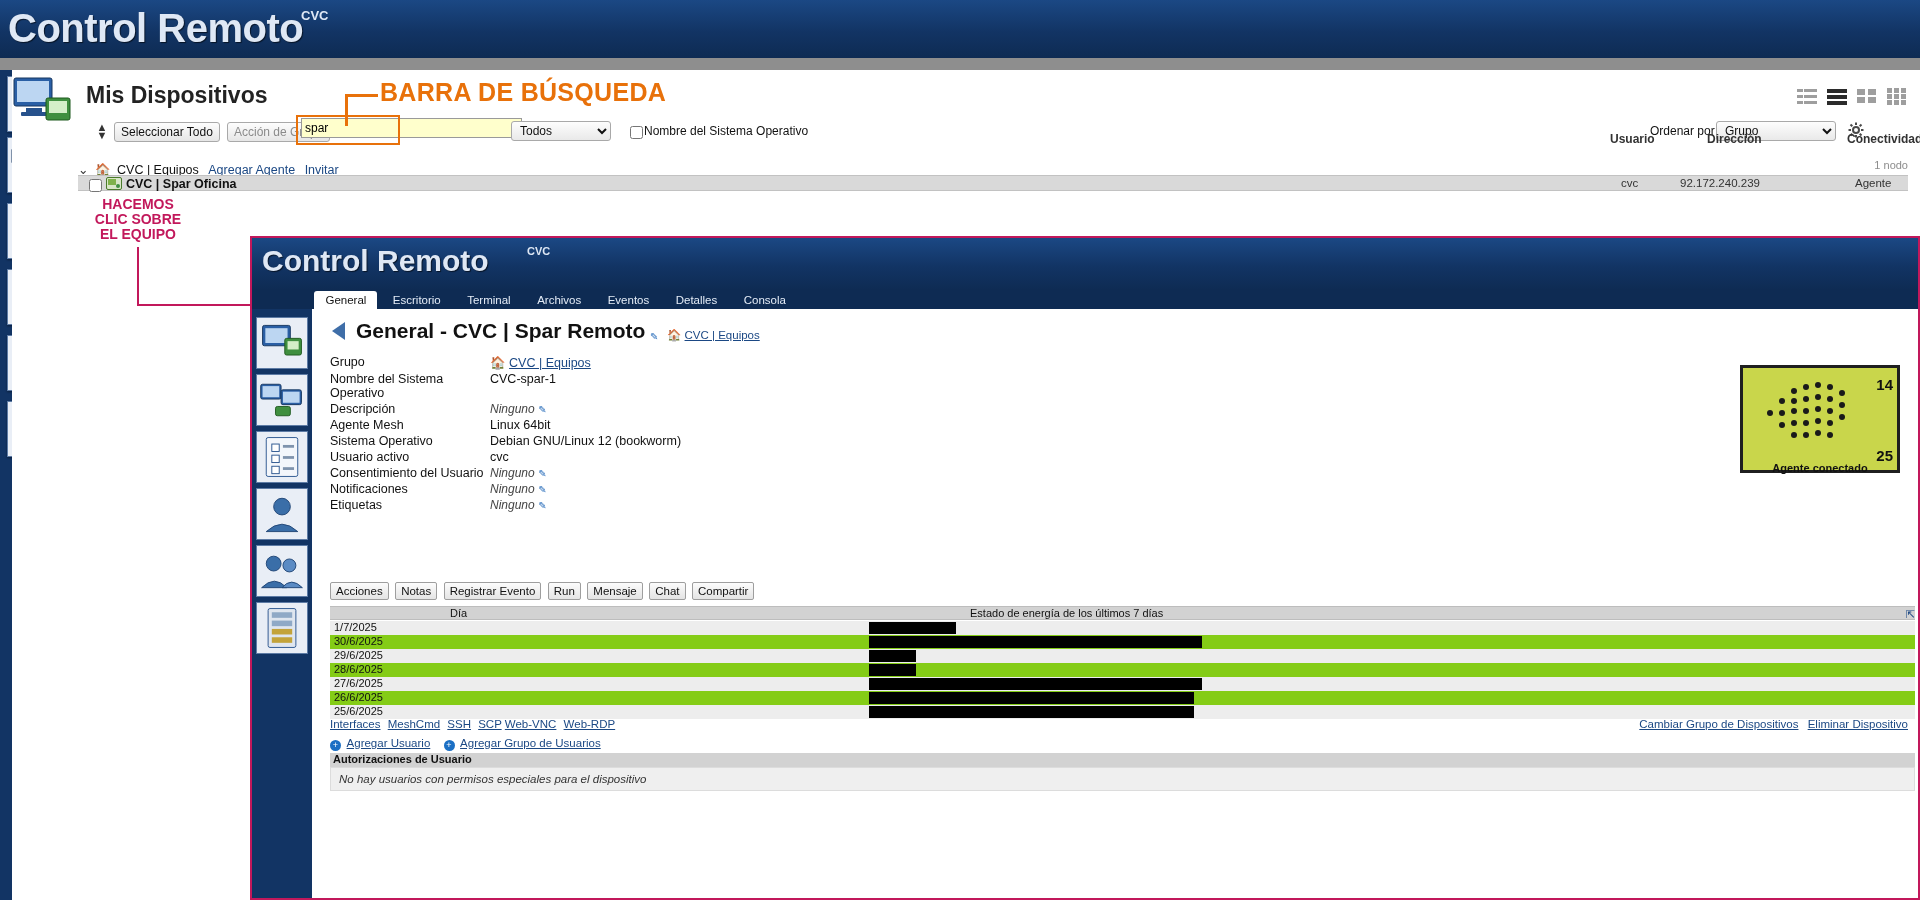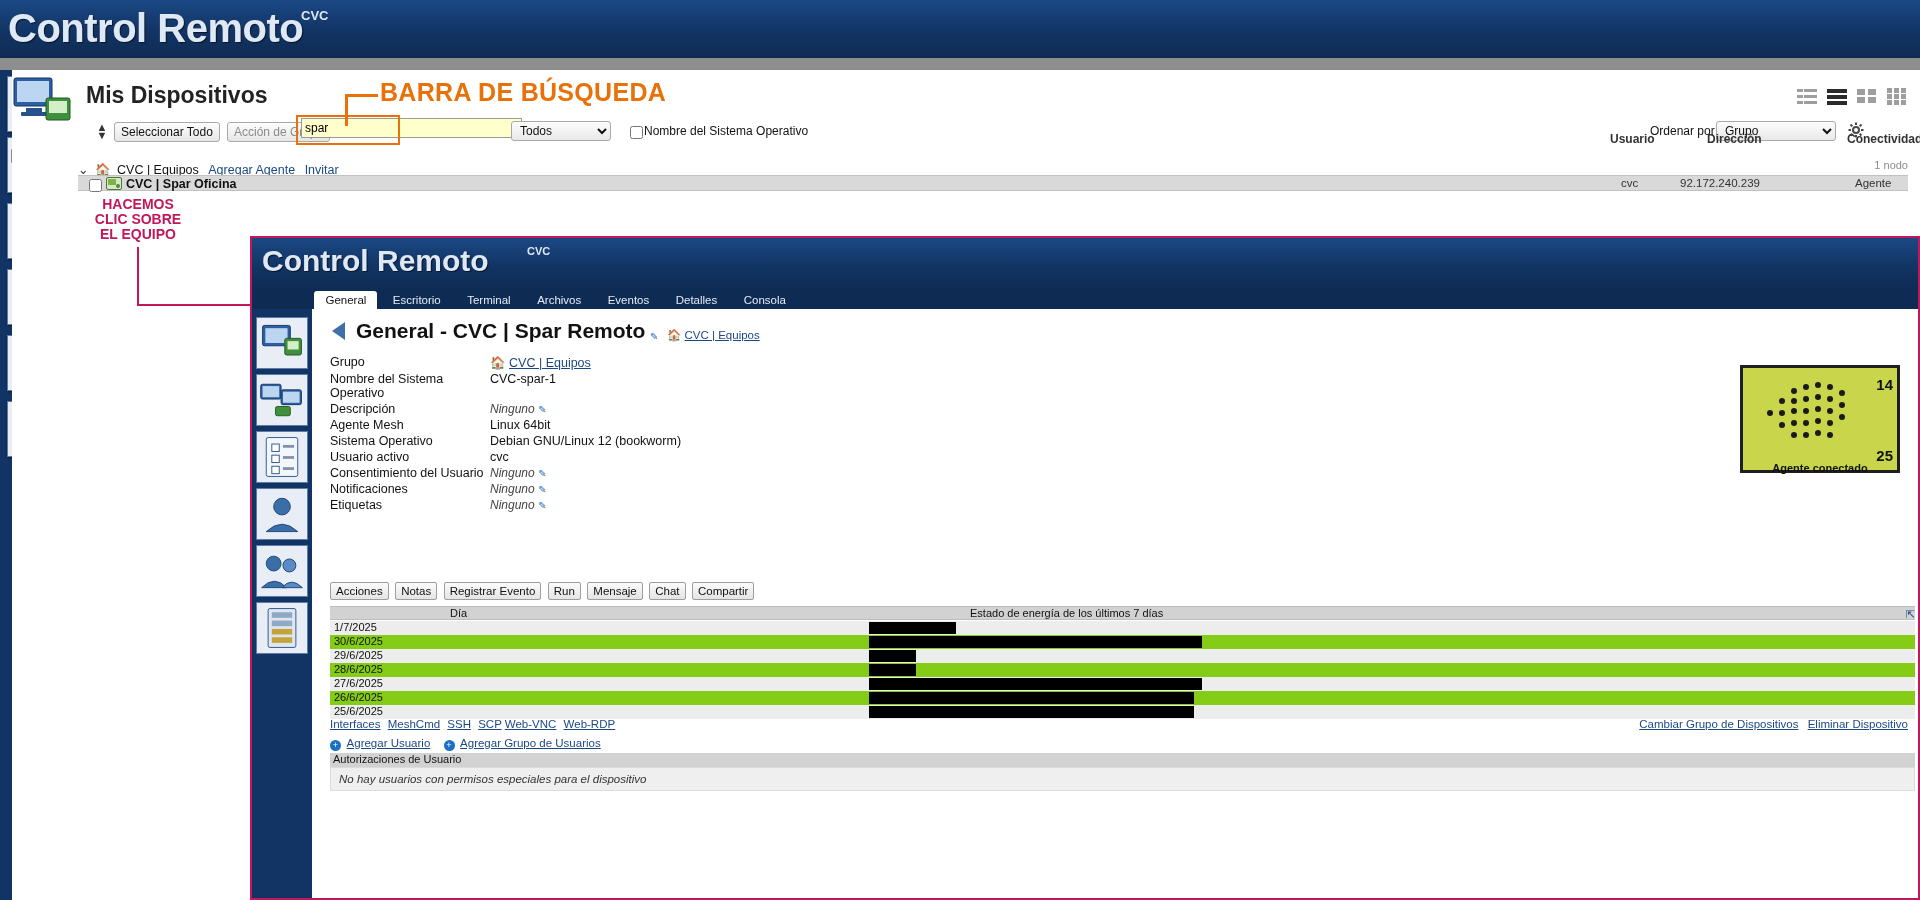--- a/index.html
+++ b/index.html
@@ -410,21 +410,21 @@
     line-height: 11px;
     text-align: center;
     margin-right: 3px;
     vertical-align: -1px;
   }
   .auth-head {
     position: absolute;
     left: 18px; top: 444px;
     width: 1585px; height: 14px;
     background: #d2d2d2;
-    font-size: 11px; font-weight: normal;
+    font-size: 11px; font-weight: bold;
     color: #111;
     padding-left: 3px;
     box-sizing: border-box;
   }
   .auth-body {
     position: absolute;
     left: 18px; top: 458px;
     width: 1585px; height: 24px;
     background: #efefef;
     border: 1px solid #dcdcdc;

